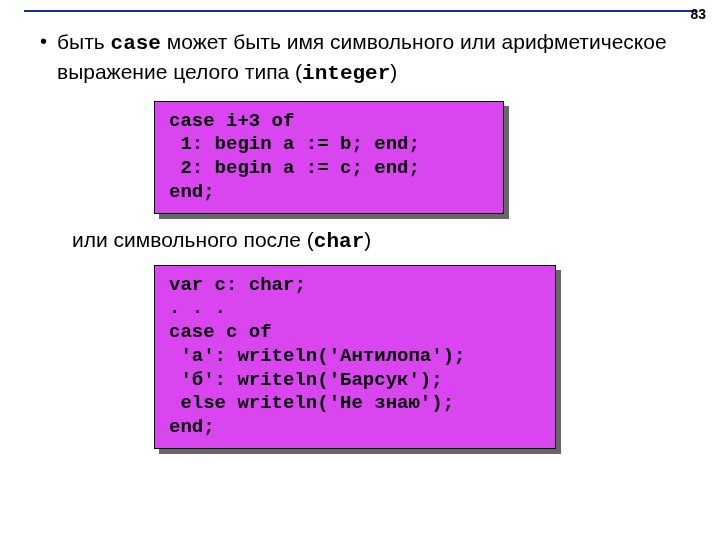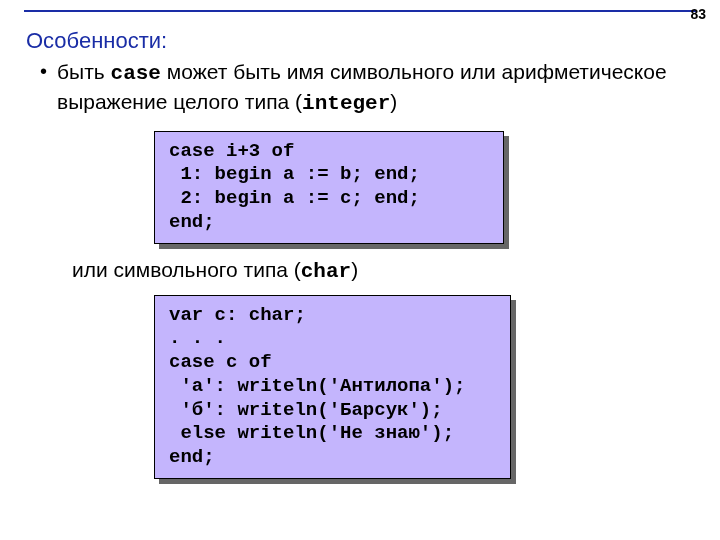--- a/index.html
+++ b/index.html
@@ -59,35 +59,35 @@
     font-family: "Courier New", monospace;
     font-weight: bold;
     text-align: center;
   }
   .code-wrap {
     margin: 12px 0 10px 130px;
     width: 350px;
     position: relative;
   }
   .code-wrap.wide {
-    width: 357px;
+    width: 402px;
   }
   .code-shadow {
     position: absolute;
     top: 5px;
     left: 5px;
     right: -5px;
     bottom: -5px;
     background: #666;
     z-index: 0;
   }
   .code-box {
     position: relative;
     z-index: 1;
-    background: #c4b5fd;
+    background: #d946ef;
     border: 1.5px solid #000;
     padding: 8px 14px;
     font-family: "Courier New", monospace;
     font-size: 19px;
     font-weight: bold;
     white-space: pre;
     line-height: 1.25;
     margin-top: 11px;
   }
   .follow-text {
@@ -97,39 +97,38 @@
 </style>
 </head>
 <body>
 
 <div class="page">
 
   <div class="page-number">83</div>
 
   <div class="title-underline"></div>
 
-  <div class="subtitle">Особенности:</div>
 
   <div class="bullet-row">
     <div class="bullet-dot">•</div>
     <div class="bullet-text">
       <span>быть </span><span class="mono-inline">case</span><span> может быть имя символьного или арифметическое выражение целого типа (</span><span class="mono-inline">integer</span><span>)</span>
     </div>
   </div>
 
   <div class="code-wrap">
     <div class="code-shadow"></div>
     <div class="code-box">case i+3 of
  1: begin a := b; end;
  2: begin a := c; end;
 end;</div>
   </div>
 
   <div class="follow-text">
-    <span>или символьного типа (</span><span class="mono-inline">char</span><span>)</span>
+    <span>или символьного после (</span><span class="mono-inline">char</span><span>)</span>
   </div>
 
   <div class="code-wrap wide">
     <div class="code-shadow"></div>
     <div class="code-box">var c: char;
 . . .
 case c of
  'а': writeln('Антилопа');
  'б': writeln('Барсук');
  else writeln('Не знаю');

